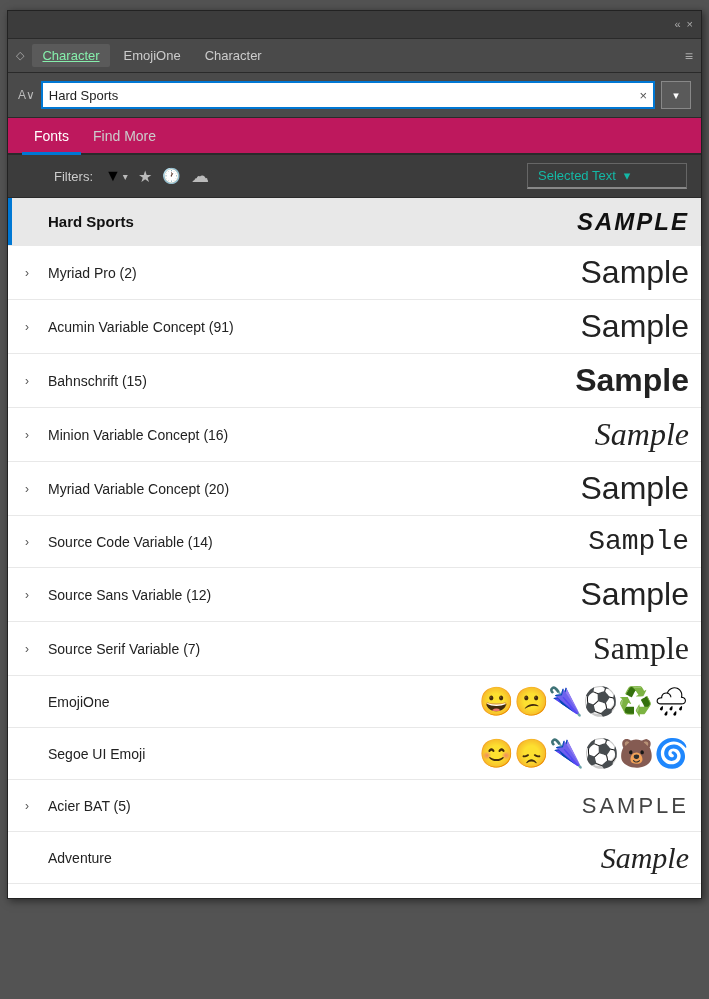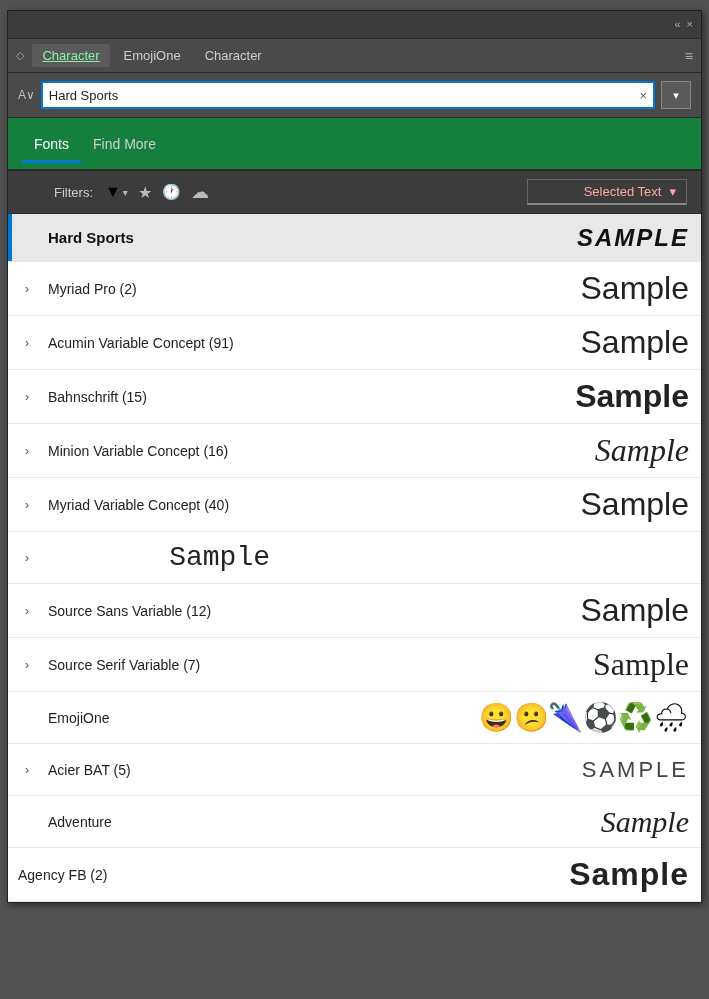--- a/index.html
+++ b/index.html
@@ -122,24 +122,24 @@
       height: 28px;
       width: 30px;
       display: flex;
       align-items: center;
       justify-content: center;
       cursor: pointer;
       font-size: 11px;
     }
     
     .sub-tabs {
-      background: #15803d;
-      display: flex;
-      align-items: center;
-      padding: 8px 14px;
+      background: #be185d;
+      display: flex;
+      align-items: center;
+      padding: 0 14px;
       border-bottom: 2px solid #2a2a2a;
     }
     .sub-tab {
       color: #ccc;
       font-size: 14px;
       padding: 10px 12px 8px;
       cursor: pointer;
       border-bottom: 3px solid transparent;
       margin-bottom: -2px;
     }
@@ -177,27 +177,27 @@
       gap: 2px;
       cursor: pointer;
     }
     .selected-text-dropdown {
       margin-left: auto;
       display: flex;
       align-items: center;
       background: #3c3c3c;
       border: 1px solid #666;
       border-bottom: 2px solid #888;
-      color: #fca5a5;
+      color: #14b8a6;
       font-size: 13px;
       padding: 4px 10px;
       cursor: pointer;
       gap: 8px;
       min-width: 160px;
-      justify-content: flex-end;
+      justify-content: flex-start;
     }
     
     .font-list {
       background: #fff;
       overflow-y: auto;
     }
     .font-row {
       display: flex;
       align-items: center;
       border-bottom: 1px solid #e8e8e8;
@@ -432,29 +432,30 @@
         <div class="expand-arrow">›</div>
         <div class="font-name-cell">Minion Variable Concept (16)</div>
         <div class="font-sample-cell">
           <span class="sample-minion">Sample</span>
         </div>
       </div>
 
       <div class="font-row">
         <div class="left-spacer"></div>
         <div class="expand-arrow">›</div>
-        <div class="font-name-cell">Myriad Variable Concept (40)</div>
+        <div class="font-name-cell">Myriad Variable Concept (20)</div>
         <div class="font-sample-cell">
           <span class="sample-myriad-variable">Sample</span>
         </div>
       </div>
 
       <div class="font-row">
         <div class="left-spacer"></div>
         <div class="expand-arrow">›</div>
+        <div class="font-name-cell">Source Code Variable (14)</div>
         <div class="font-sample-cell">
           <span class="sample-source-code">Sample</span>
         </div>
       </div>
 
       <div class="font-row">
         <div class="left-spacer"></div>
         <div class="expand-arrow">›</div>
         <div class="font-name-cell">Source Sans Variable (12)</div>
         <div class="font-sample-cell">
@@ -473,20 +474,28 @@
 
       <div class="font-row">
         <div class="left-spacer"></div>
         <div class="expand-arrow"></div>
         <div class="font-name-cell">EmojiOne</div>
         <div class="font-sample-cell">
           <span class="sample-emojione">😀😕🌂⚽♻️🌧</span>
         </div>
       </div>
 
+      <div class="font-row">
+        <div class="left-spacer"></div>
+        <div class="expand-arrow"></div>
+        <div class="font-name-cell">Segoe UI Emoji</div>
+        <div class="font-sample-cell">
+          <span class="sample-segoe-emoji">😊😞🌂⚽🐻🌀</span>
+        </div>
+      </div>
 
       <div class="font-row">
         <div class="left-spacer"></div>
         <div class="expand-arrow">›</div>
         <div class="font-name-cell">Acier BAT (5)</div>
         <div class="font-sample-cell">
           <span class="sample-acier">SAMPLE</span>
         </div>
       </div>
 

